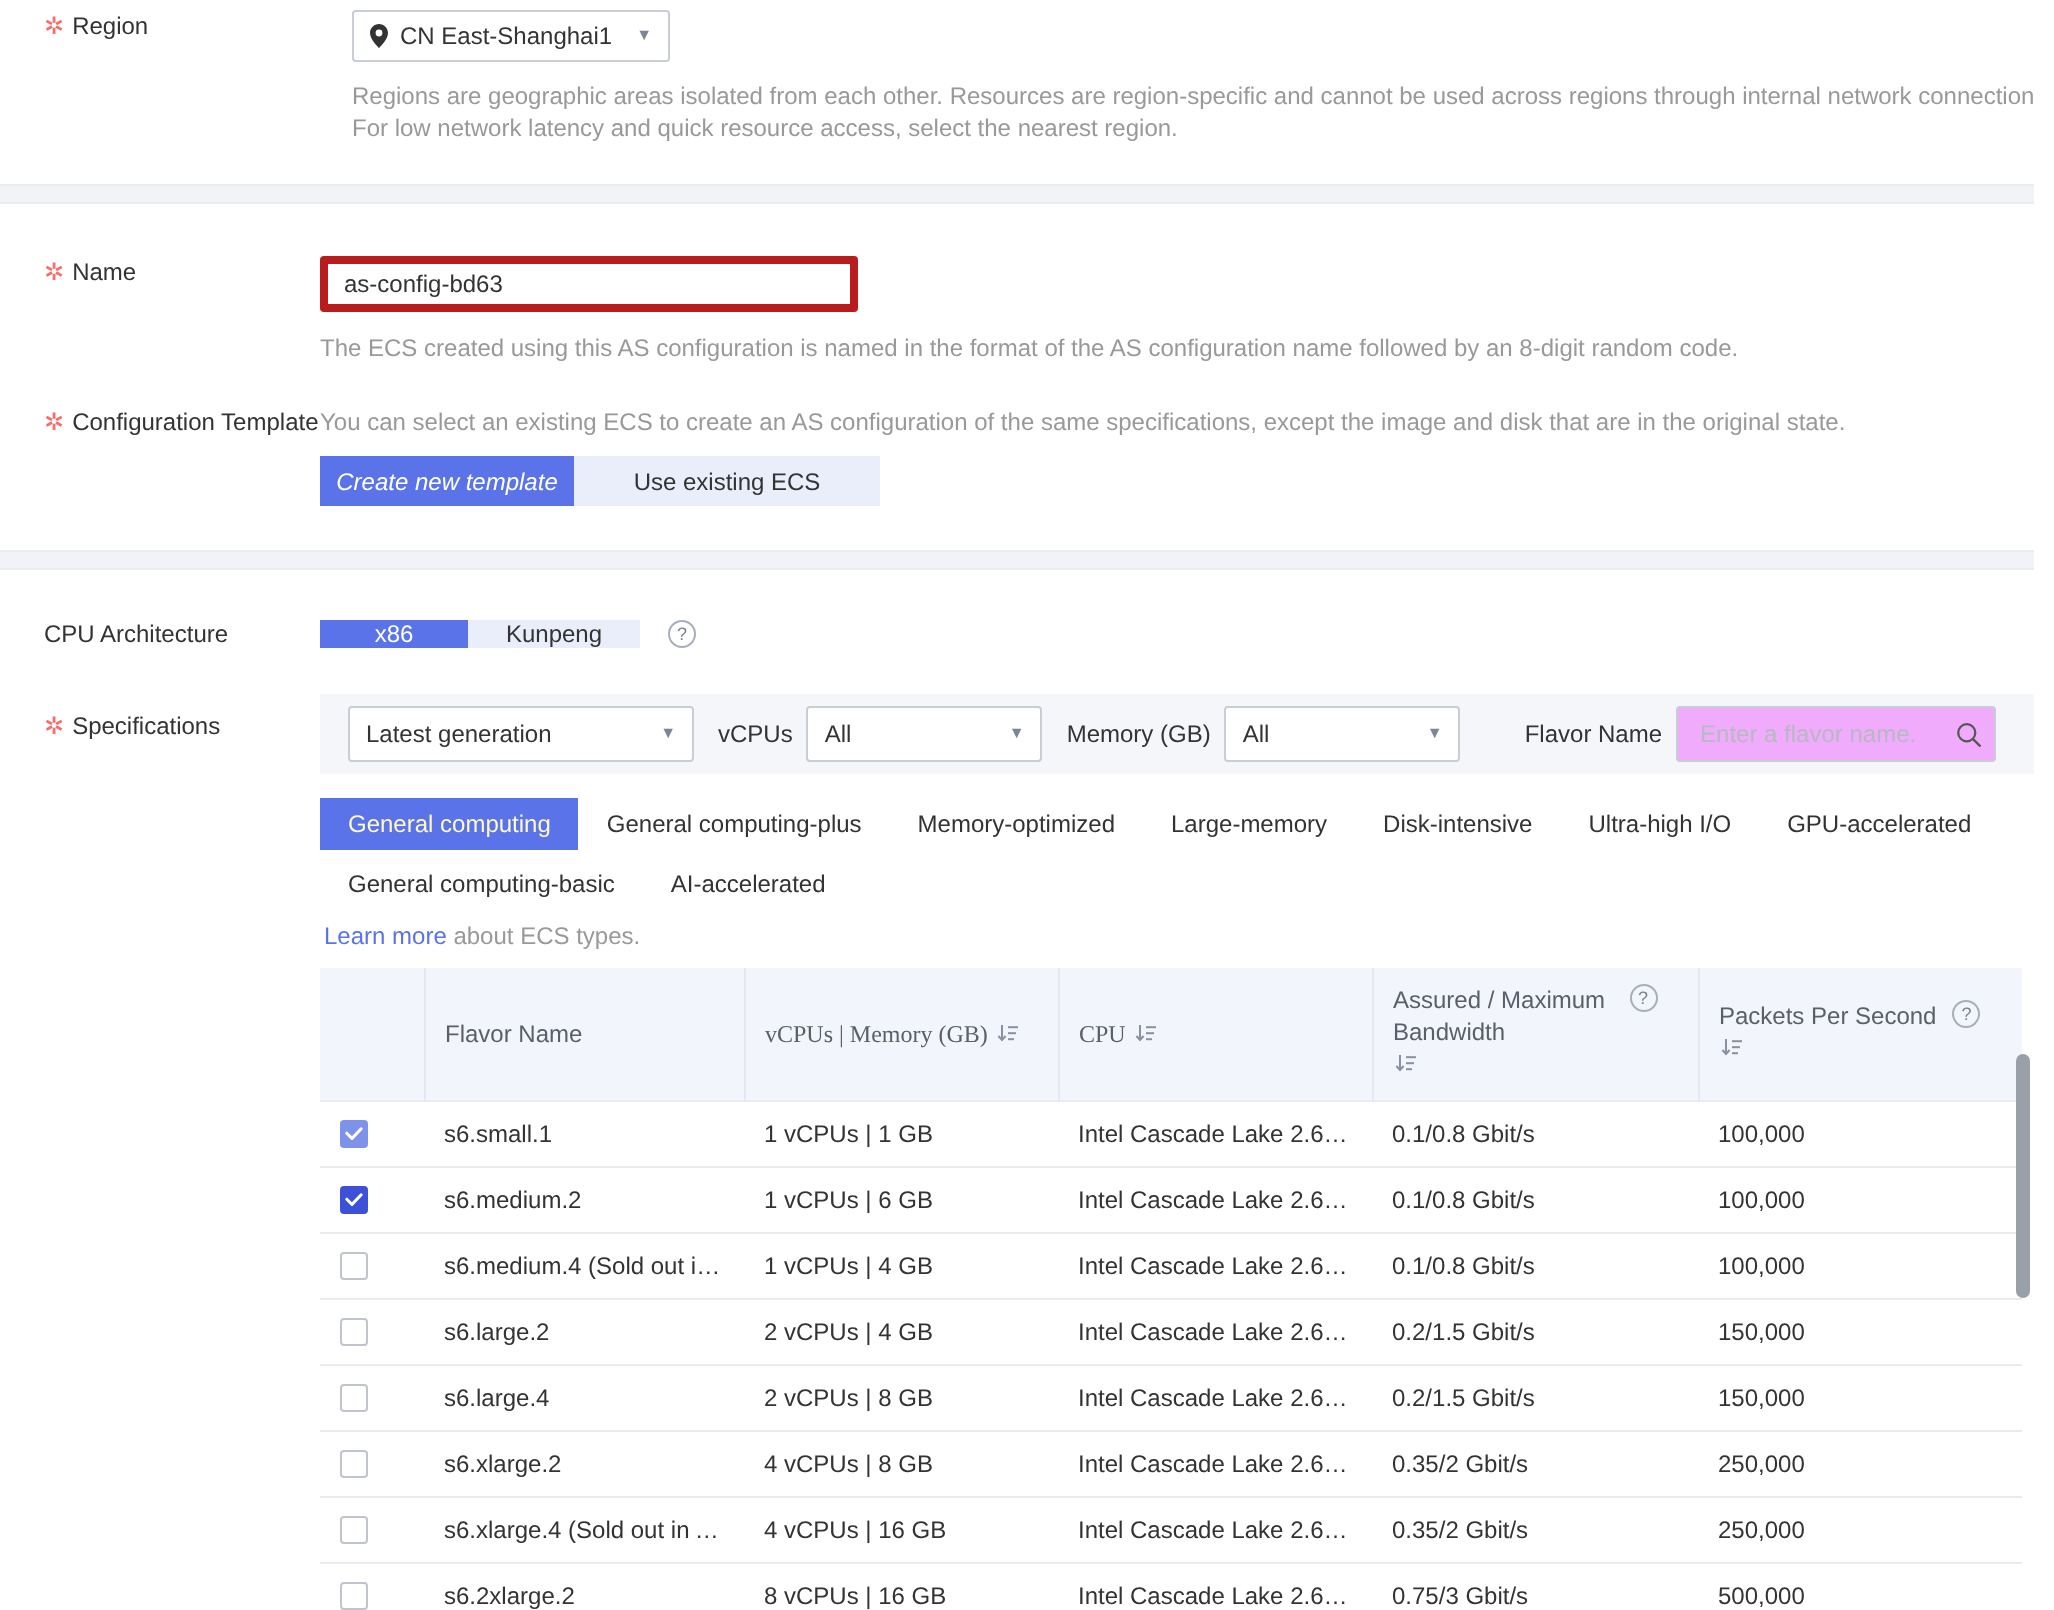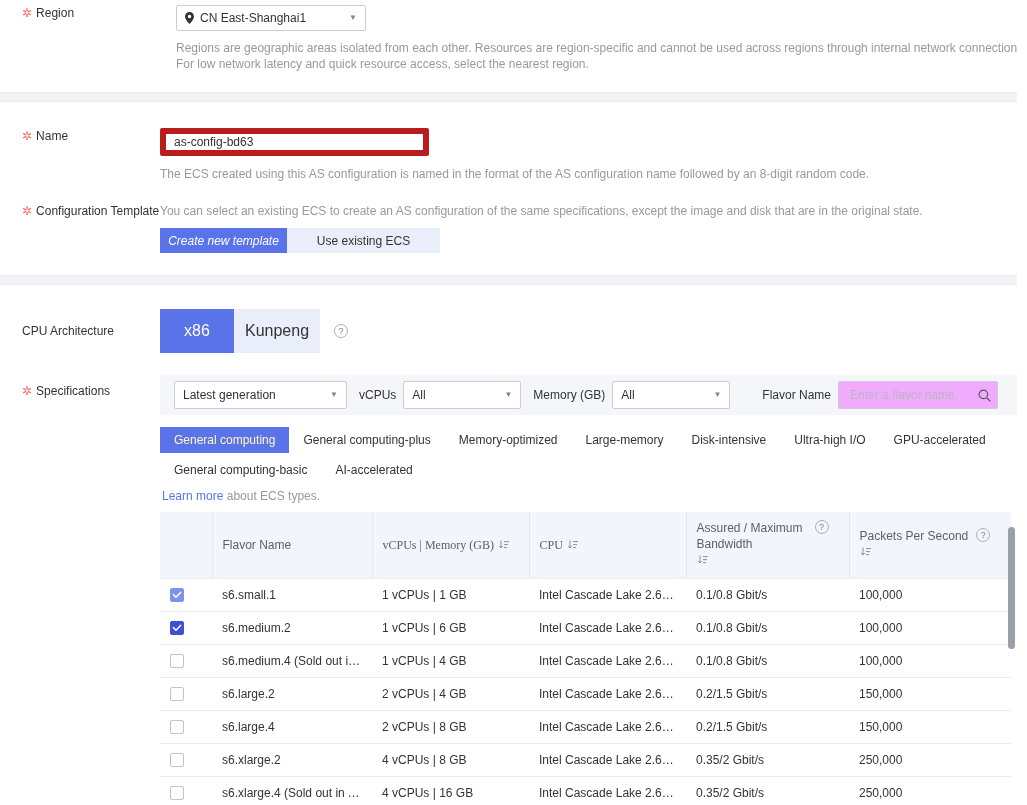--- a/index.html
+++ b/index.html
@@ -70,41 +70,41 @@
     margin-left: auto;
     padding-left: 10px;
     color: #7a8699;
     font-size: 8px;
     line-height: 1;
   }
   .pin-icon { margin-right: 6px; display: inline-flex; color: #444; }
 
   .text-input {
     height: 28px;
-    border: 6px solid #b91c1c;
+    border: 4px solid #b91c1c;
     background: #fff;
     border-radius: 2px;
     padding: 0 8px;
     font-size: 12px;
     color: #333;
     outline: none;
     font-family: "Liberation Sans", sans-serif;
   }
   .text-input::placeholder { color: #b6b9c0; }
 
   
   .seg-group { display: inline-flex; }
   .seg-btn {
-    height: 44px;
+    height: 14px;
     min-width: 74px;
     padding: 0 16px;
     display: inline-flex;
     align-items: center;
     justify-content: center;
-    font-size: 16px;
+    font-size: 12px;
     border: none;
     cursor: pointer;
     font-family: "Liberation Sans", sans-serif;
     white-space: nowrap;
   }
   .seg-btn.active { background: #5b73e8; color: #ffffff; }
   .seg-btn.inactive { background: #eaeefb; color: #333333; }
 
   .seg-btn-lg {
     height: 25px;
@@ -274,21 +274,21 @@
 </head>
 <body>
 
 <div class="page">
 
   <div class="form-row" style="padding-top:5px;gap:16px;">
     <div class="label-col">
       <span class="req-star">✲</span><span>Region</span>
     </div>
     <div class="ctrl-col">
-      <div class="select-box" style="width:190px;">
+      <div class="select-box" style="width:159px;">
         <span class="pin-icon">
           <svg width="9" height="12" viewBox="0 0 9 12">
               <path d="M4.5 0C2 0 0 2 0 4.5 0 7.9 4.5 12 4.5 12S9 7.9 9 4.5C9 2 7 0 4.5 0zm0 6.2a1.7 1.7 0 1 1 0-3.4 1.7 1.7 0 0 1 0 3.4z" fill="#333"></path>
             </svg>
         </span>
         <span>CN East-Shanghai1</span>
         <span class="caret">▼</span>
       </div>
       <div class="help-text" style="margin-top:9px;max-width:856px;">Regions are geographic areas isolated from each other. Resources are region-specific and cannot be used across regions through internal network connections. For low network latency and quick resource access, select the nearest region.</div>
     </div>

